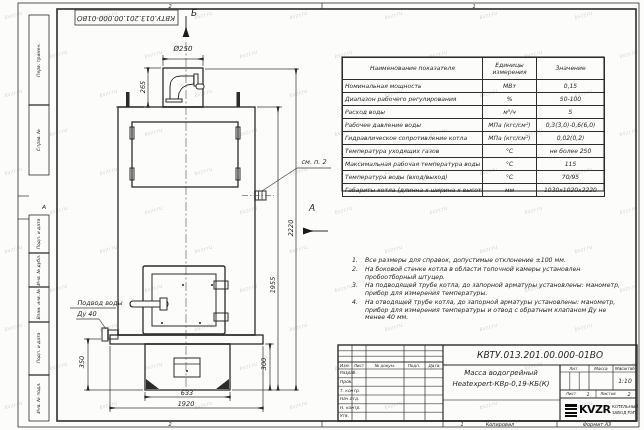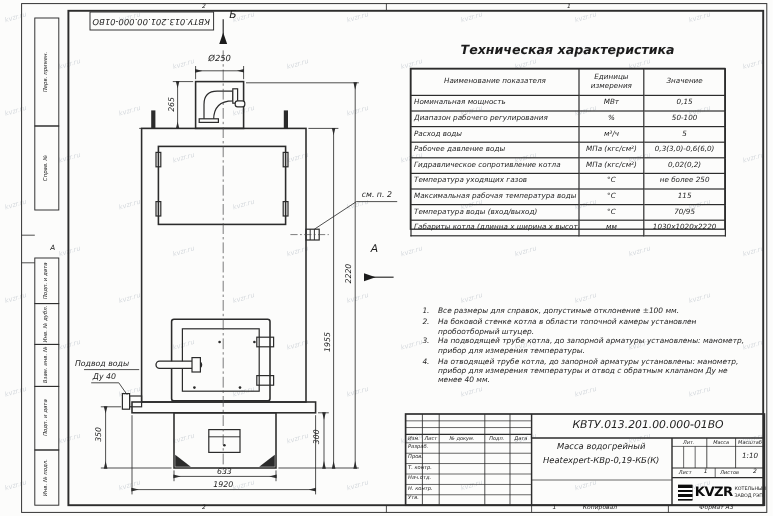--- a/index.html
+++ b/index.html
@@ -248,21 +248,20 @@
       <line x1="560" y1="398" x2="637" y2="398" stroke-width="1"></line>
       <line x1="443" y1="400" x2="560" y2="400" stroke-width="0.6"></line>
       <line x1="569.7" y1="372" x2="569.7" y2="390" stroke-width="0.6"></line>
       <line x1="579.3" y1="372" x2="579.3" y2="390" stroke-width="0.6"></line>
       <line x1="589" y1="365" x2="589" y2="390" stroke-width="0.7"></line>
       <line x1="613" y1="365" x2="613" y2="390" stroke-width="0.7"></line>
       <line x1="596" y1="390" x2="596" y2="398" stroke-width="0.6"></line>
     </g>
   </svg>
 
-  <div class="lbl c" style="left:473px;top:42px;font-size:10.5px;font-weight:bold;">Техническая характеристика</div>
   <table id="spec">
     <colgroup>
         <col style="width:140px">
         <col style="width:54px">
         <col style="width:68px">
       </colgroup>
     <tbody>
         <tr class="hdr">
       <td>Наименование показателя</td>
       <td>Единицы измерения</td>
@@ -340,21 +339,21 @@
   <div class="lbl" style="left:309px;top:204px;font-size:9px;">А</div>
   <div class="lbl c" style="left:183px;top:49px;font-size:7px;">Ø250</div>
   <div class="lbl r90" style="left:143px;top:87px;font-size:6.5px;">265</div>
   <div class="lbl r90" style="left:291px;top:228px;font-size:6.5px;">2220</div>
   <div class="lbl r90" style="left:273px;top:285px;font-size:6.5px;">1955</div>
   <div class="lbl r90" style="left:264px;top:364px;font-size:6.5px;">300</div>
   <div class="lbl r90" style="left:82px;top:362px;font-size:6.5px;">350</div>
   <div class="lbl c" style="left:187px;top:393px;font-size:6.5px;text-align:right;">633</div>
   <div class="lbl c" style="left:186px;top:404px;font-size:6.5px;">1920</div>
   <div class="lbl c" style="left:314px;top:162px;font-size:6.5px;">см. п. 2</div>
-  <div class="lbl c" style="left:85px;top:303px;font-size:6.5px;">Подвод воды</div>
+  <div class="lbl c" style="left:100px;top:303px;font-size:6.5px;">Подвод воды</div>
   <div class="lbl c" style="left:87px;top:314px;font-size:6.5px;">Ду 40</div>
 
   <div class="lbl c" style="left:170px;top:6px;font-size:5px;">2</div>
   <div class="lbl c" style="left:474px;top:6px;font-size:5px;">1</div>
   <div class="lbl c" style="left:170px;top:424px;font-size:5px;">2</div>
   <div class="lbl c" style="left:462px;top:424px;font-size:5px;">1</div>
   <div class="lbl c" style="left:44px;top:207px;font-size:6px;">А</div>
 
   <div class="lbl r90" style="left:39px;top:60px;font-size:4.5px;">Перв. примен.</div>
   <div class="lbl r90" style="left:39px;top:140px;font-size:4.5px;">Справ. №</div>

